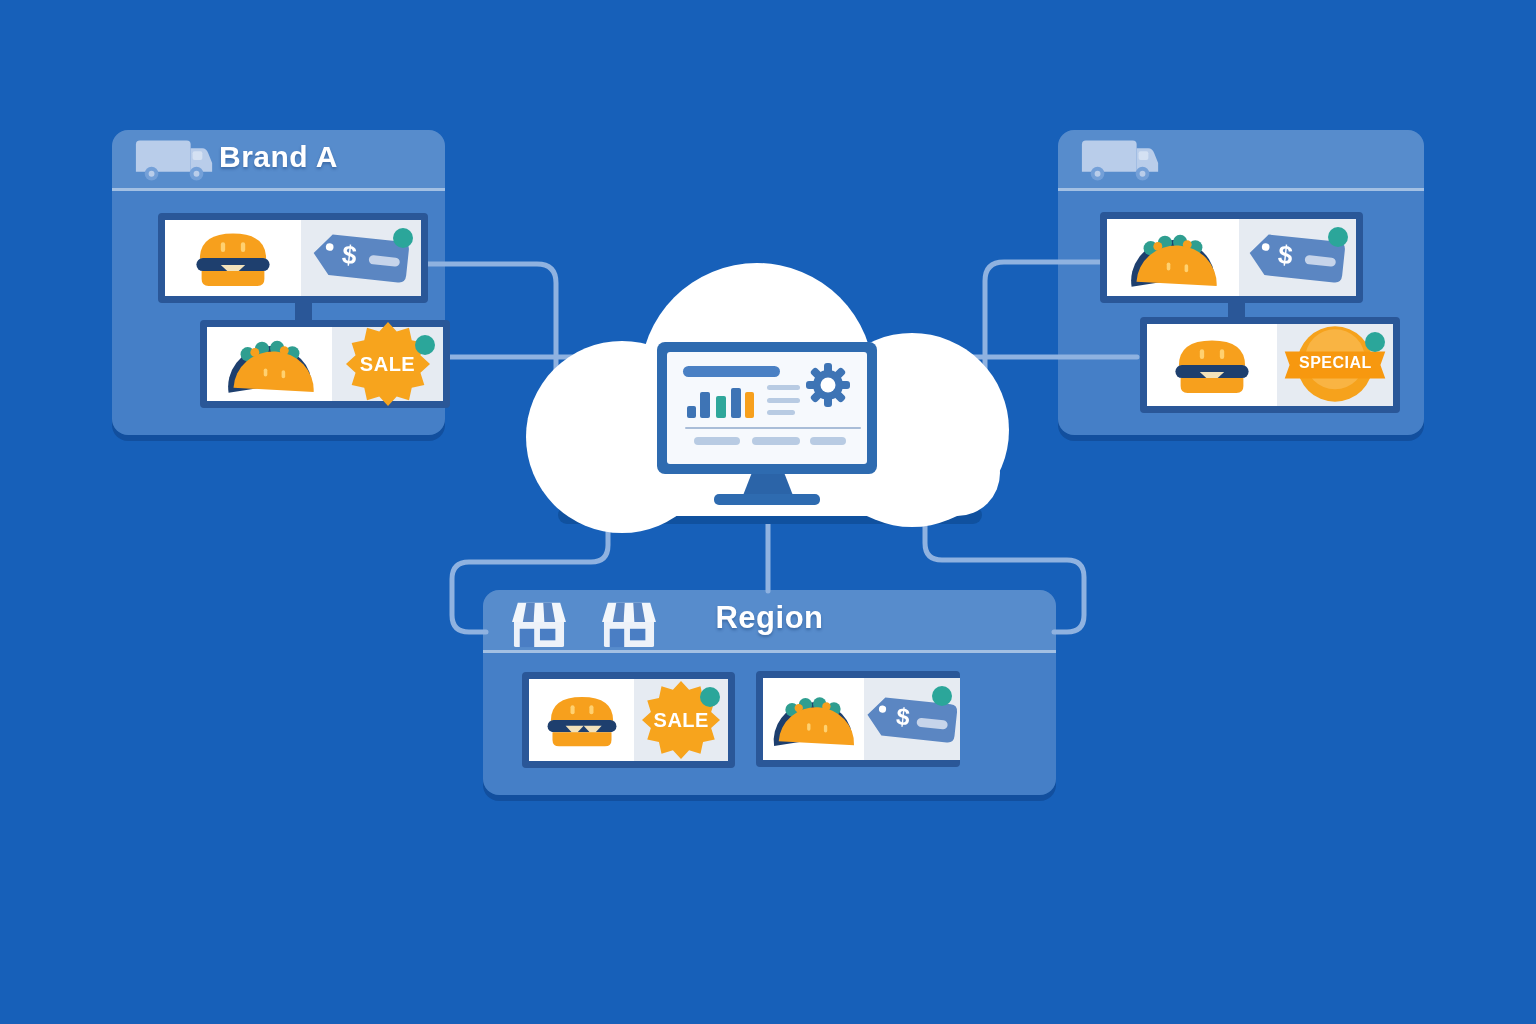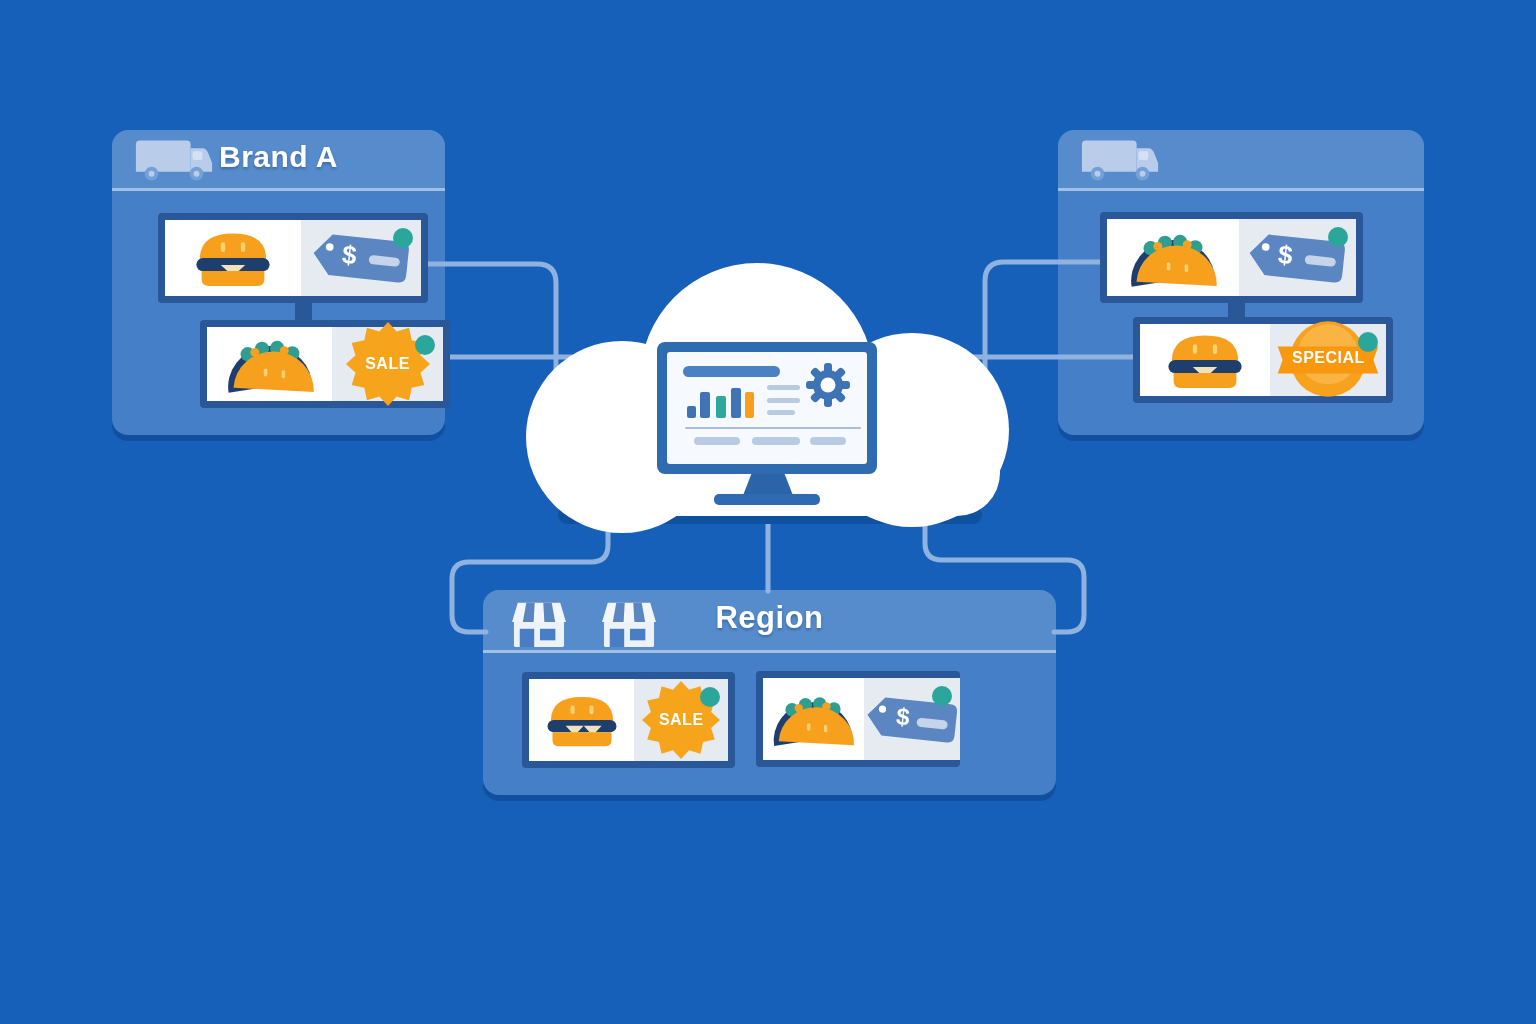--- a/index.html
+++ b/index.html
@@ -24,21 +24,21 @@
   .stub{position:absolute;width:17px;background:#2a5798;z-index:4;}
   
   .tag{position:relative;width:102px;height:50px;transform:rotate(6deg);}
   .tag svg{position:absolute;inset:0;width:100%;height:100%;}
   .tag .sym{position:absolute;left:32px;top:8px;color:#ffffff;font-size:26px;font-weight:bold;}
   .tag .dash{position:absolute;right:12px;top:21px;width:31px;height:9px;border-radius:4.5px;background:#c6d4ea;}
   
   .star-badge{position:relative;width:84px;height:84px;}
   .star-badge svg{position:absolute;inset:0;width:100%;height:100%;}
   .star-badge span{position:absolute;inset:0;display:flex;align-items:center;justify-content:center;
-        color:#ffffff;font-size:16px;font-weight:bold;letter-spacing:0.5px;}
+        color:#ffffff;font-size:20px;font-weight:bold;letter-spacing:0.5px;}
   .special-badge{position:relative;width:116px;height:84px;}
   .special-badge svg{position:absolute;inset:0;width:100%;height:100%;}
   .special-badge span{position:absolute;left:0;top:31px;width:100%;text-align:center;
         color:#ffffff;font-size:16px;font-weight:bold;letter-spacing:0.5px;}
   
   .cloud{position:absolute;left:512px;top:255px;width:510px;height:262px;z-index:3;}
   .puff{position:absolute;background:#ffffff;border-radius:50%;}
   .cloud-base{position:absolute;left:36px;top:175px;width:452px;height:86px;background:#ffffff;border-radius:43px;}
   .cloud-shadow{position:absolute;left:558px;top:506px;width:424px;height:18px;border-radius:9px;
         background:#10519f;z-index:2;}
@@ -156,21 +156,21 @@
               <path d="M24 5 H106 Q115 5 115 14 V44 Q115 53 106 53 H24 L4 29 Z" fill="#5b86c2"></path>
               <circle cx="22" cy="20" r="4.5" fill="#ffffff"></circle>
             </svg>
           <span class="sym">$</span>
           <span class="dash"></span>
         </div>
         <div class="dot"></div>
       </div>
     </div>
 
-    <div class="card" style="left:75px;top:187px;width:260px;height:86px;">
+    <div class="card" style="left:82px;top:187px;width:260px;height:96px;">
       <div class="card-left">
         <svg width="88" height="68" viewBox="0 0 100 78">
           <path d="M12 40 Q12 11 50 11 Q88 11 88 40 Z" fill="#f7a01d"></path>
           <rect x="36" y="21" width="5" height="11" rx="2.5" fill="#ffd170"></rect>
           <rect x="59" y="21" width="5" height="11" rx="2.5" fill="#ffd170"></rect>
           <rect x="8" y="39" width="84" height="15" rx="7.5" fill="#1e3f6e"></rect>
           <path d="M36 47 L64 47 L50 60 Z" fill="#f2e2bb"></path>
           <path d="M14 54 H86 V63 Q86 71 78 71 H22 Q14 71 14 63 Z" fill="#f7a01d"></path>
         </svg>
       </div>

